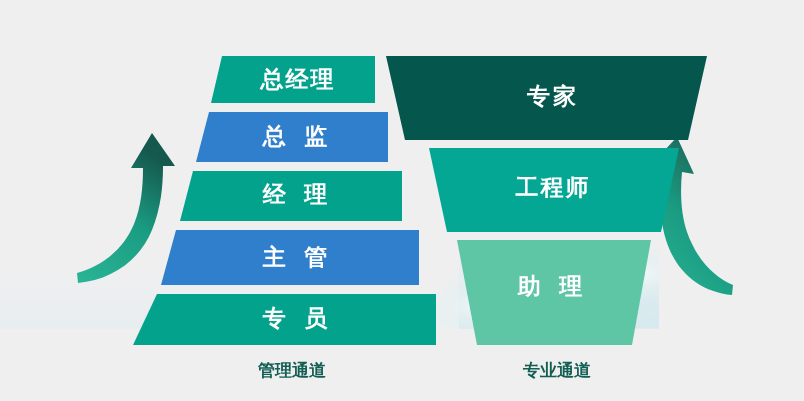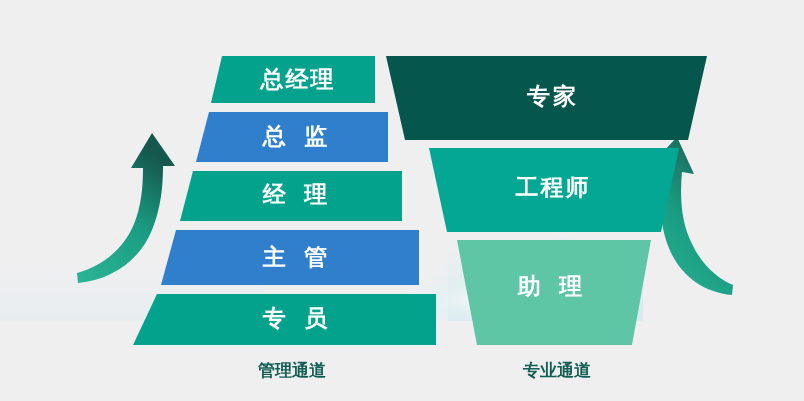--- a/index.html
+++ b/index.html
@@ -11,20 +11,21 @@
     height: 401px;
     overflow: hidden;
     font-family: "Liberation Sans", "DejaVu Sans", sans-serif;
     background: #efeff0;
   }
   #stage {
     position: relative;
     width: 643px;
     height: 401px;
     background: #efeff0;
+    padding-left: 16px;
   }
   #cloud-layer {
     position: absolute;
     inset: 0;
     pointer-events: none;
   }
   #career-svg {
     position: absolute;
     left: 0;
     top: 0;

